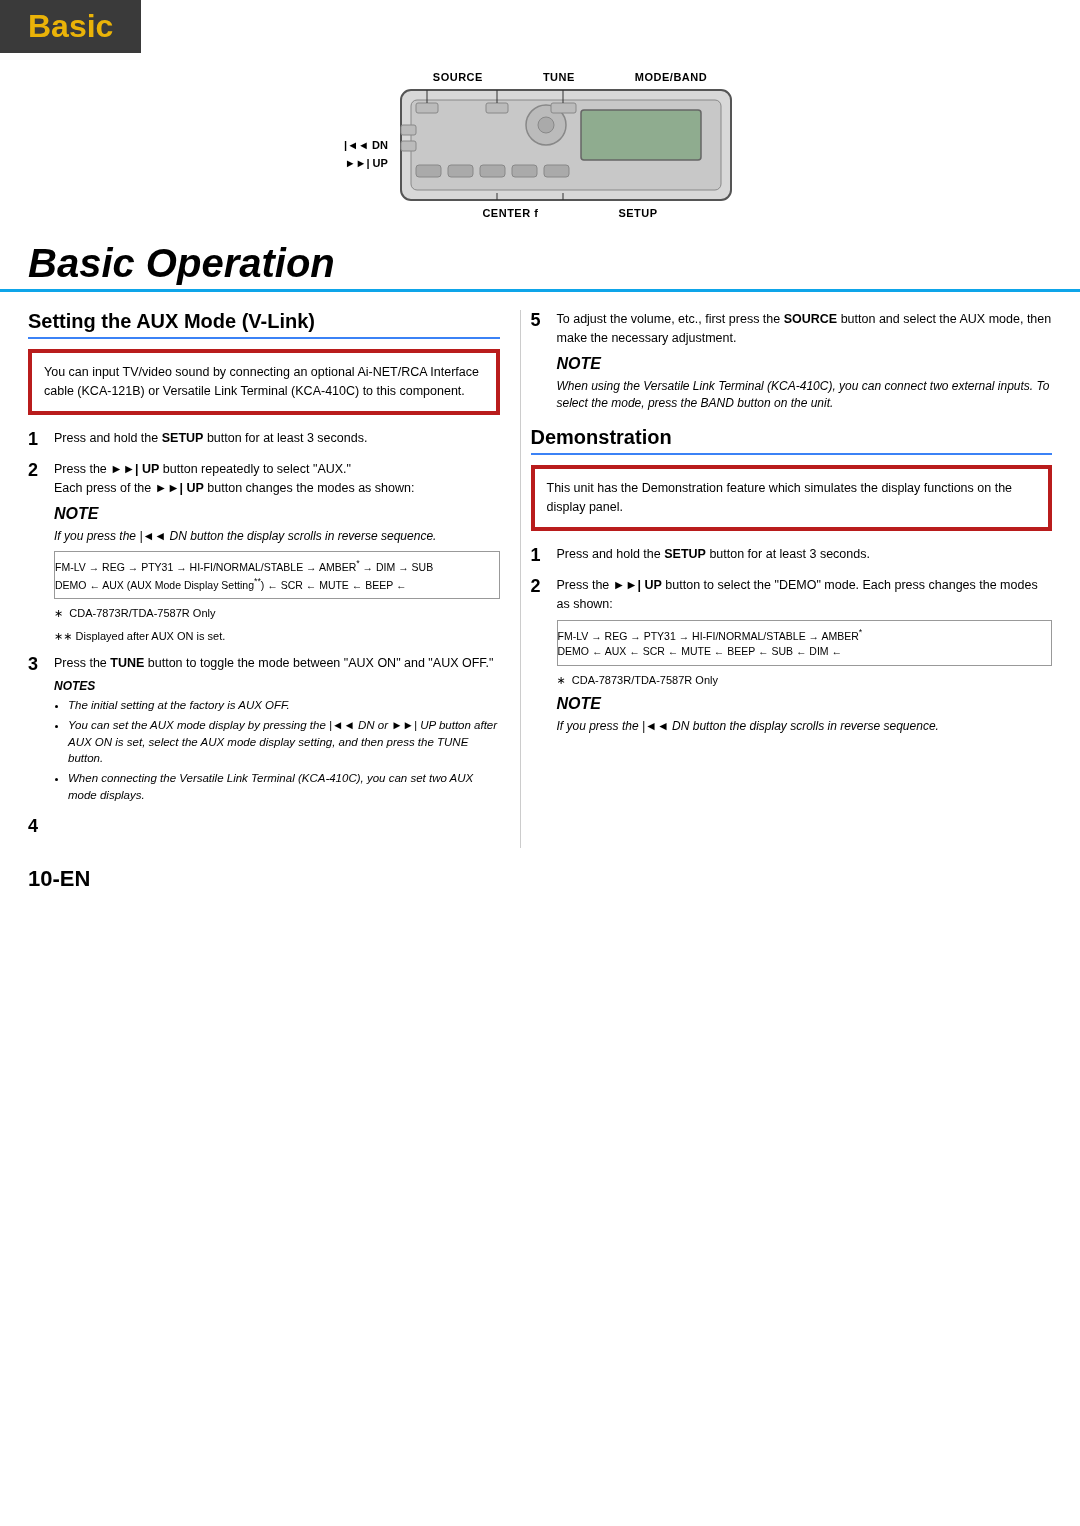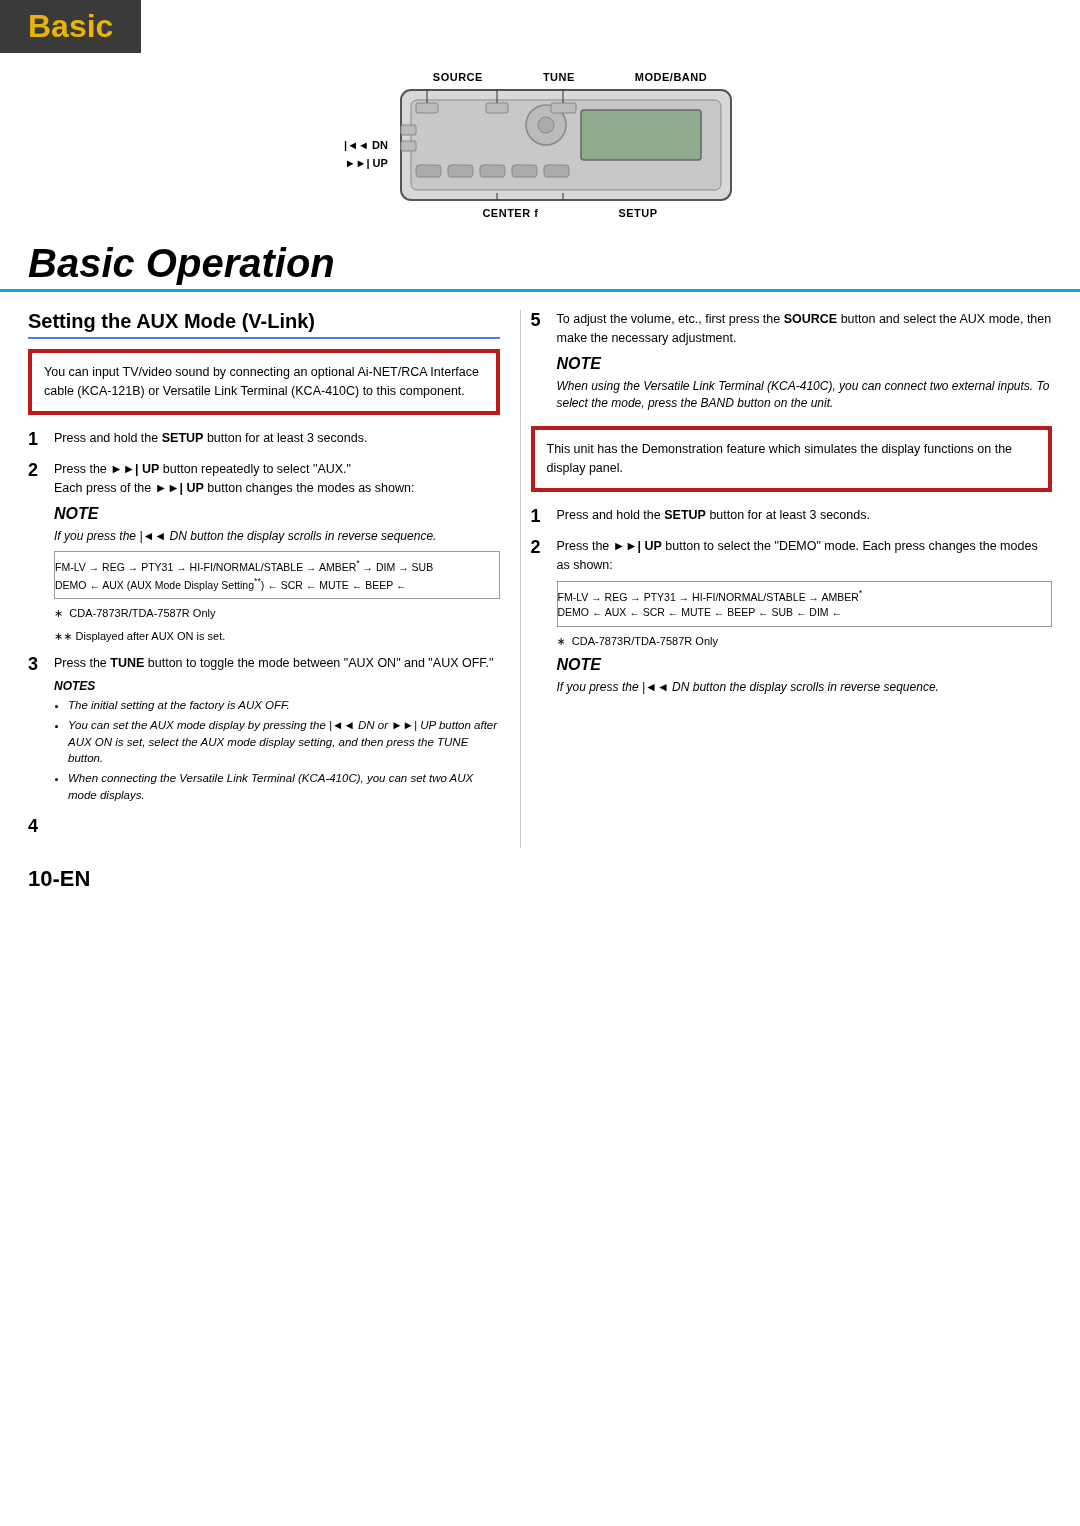--- a/index.html
+++ b/index.html
@@ -361,20 +361,21 @@
       <div class="step-text">
         To adjust the volume, etc., first press the <b>SOURCE</b> button and select the AUX mode, then make the necessary adjustment.
         <div class="note-title"><em>NOTE</em></div>
         <div class="note-text">
           <em>When using the Versatile Link Terminal (KCA-410C), you can connect two external inputs. To select the mode, press the BAND button on the unit.</em>
         </div>
       </div>
     </div>
 
     <div class="demonstration-section">
+      <div class="section-title">Demonstration</div>
 
       <div class="info-box">
         <span>This unit has the Demonstration feature which simulates the display functions on the display panel.</span>
       </div>
 
       <div class="step-item">
         <div class="step-number">1</div>
         <div class="step-text">
           Press and hold the <b>SETUP</b> button for at least 3 seconds.
         </div>

